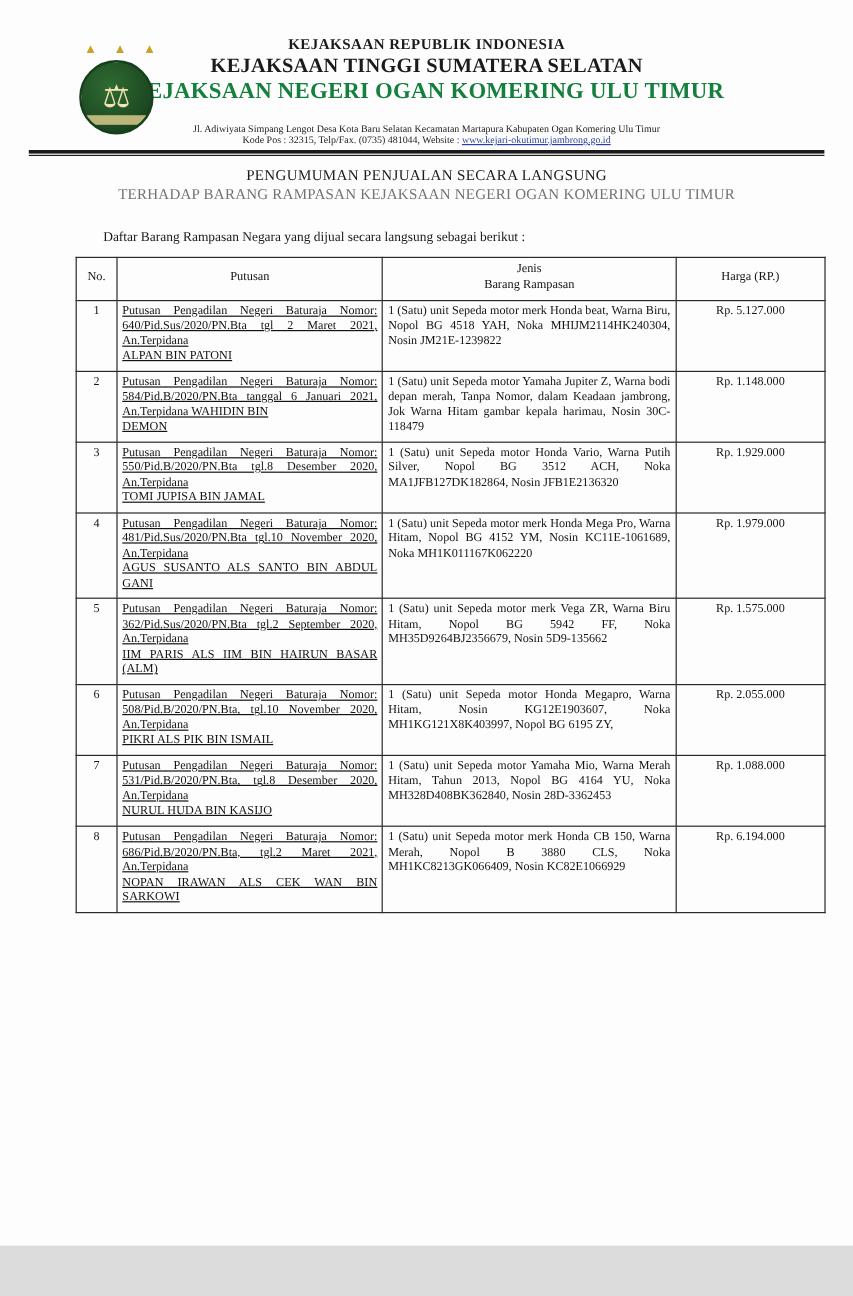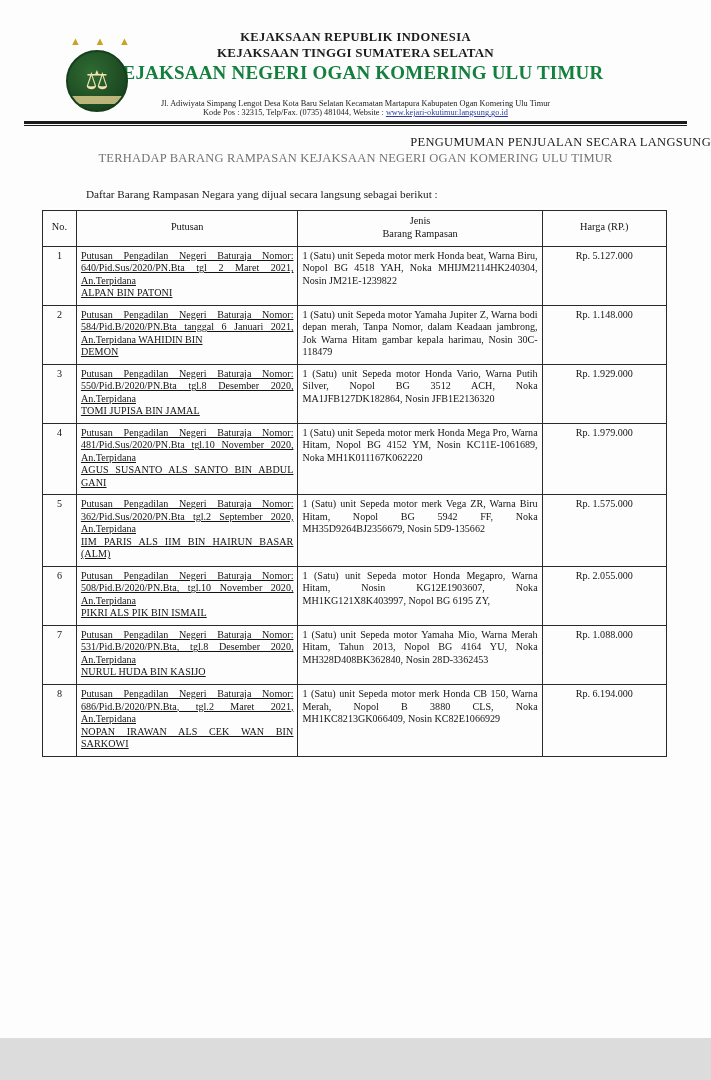--- a/index.html
+++ b/index.html
@@ -82,21 +82,21 @@
     opacity: .85;
   }
 
   .org1 {
     font-size: 12.5px;
     font-weight: bold;
     letter-spacing: .4px;
     color: #1b1b1b;
   }
   .org2 {
-    font-size: 13px;
+    font-size: 17px;
     font-weight: bold;
     letter-spacing: .2px;
     color: #1b1b1b;
   }
   .org3 {
     font-size: 19px;
     font-weight: bold;
     letter-spacing: .2px;
     margin-top: 1px;
     color: #15803d;
@@ -124,21 +124,20 @@
   }
 
   .title-block {
     text-align: center;
     margin-top: 9px;
   }
   .title1 {
     font-size: 12.5px;
     letter-spacing: .3px;
     color: #1a1a1a;
-    text-align: right;
   }
   .title2 {
     font-size: 12.5px;
     letter-spacing: .2px;
     color: #737373;
     margin-top: 1px;
   }
 
   .intro {
     margin: 22px 0 10px 0;
@@ -148,20 +147,21 @@
   }
 
   
   .table-wrap {
     padding: 0 44px 0 42px;
   }
   table.rampasan {
     width: 100%;
     border-collapse: collapse;
     table-layout: fixed;
+    margin-left: 21px;
   }
   table.rampasan th, table.rampasan td {
     border: 1px solid #2a2a2a;
     vertical-align: top;
     padding: 3px 4px 5px 4px;
     font-size: 10.1px;
     line-height: 1.24;
     color: #141414;
   }
   table.rampasan thead th {
@@ -200,21 +200,21 @@
           <div class="scales">⚖</div>
           <div class="band"></div>
         </div>
       </div>
 
       <div class="org1">KEJAKSAAN REPUBLIK INDONESIA</div>
       <div class="org2">KEJAKSAAN TINGGI SUMATERA SELATAN</div>
       <div class="org3">KEJAKSAAN NEGERI OGAN KOMERING ULU TIMUR</div>
       <div class="addr">Jl. Adiwiyata Simpang Lengot Desa Kota Baru Selatan Kecamatan Martapura Kabupaten Ogan Komering Ulu Timur</div>
       <div class="addr2">
-        <span>Kode Pos : 32315, Telp/Fax. (0735) 481044, Website : </span><span class="web">www.kejari-okutimur.langsung.go.id</span>
+        <span>Kode Pos : 32315, Telp/Fax. (0735) 481044, Website : </span><span class="web">www.kejari-okutimur.jambrong.go.id</span>
       </div>
     </div>
 
     <div class="rule-wrap">
       <div class="rule-thick"></div>
       <div class="rule-thin"></div>
     </div>
 
     <div class="title-block">
       <div class="title1">PENGUMUMAN PENJUALAN SECARA LANGSUNG</div>

